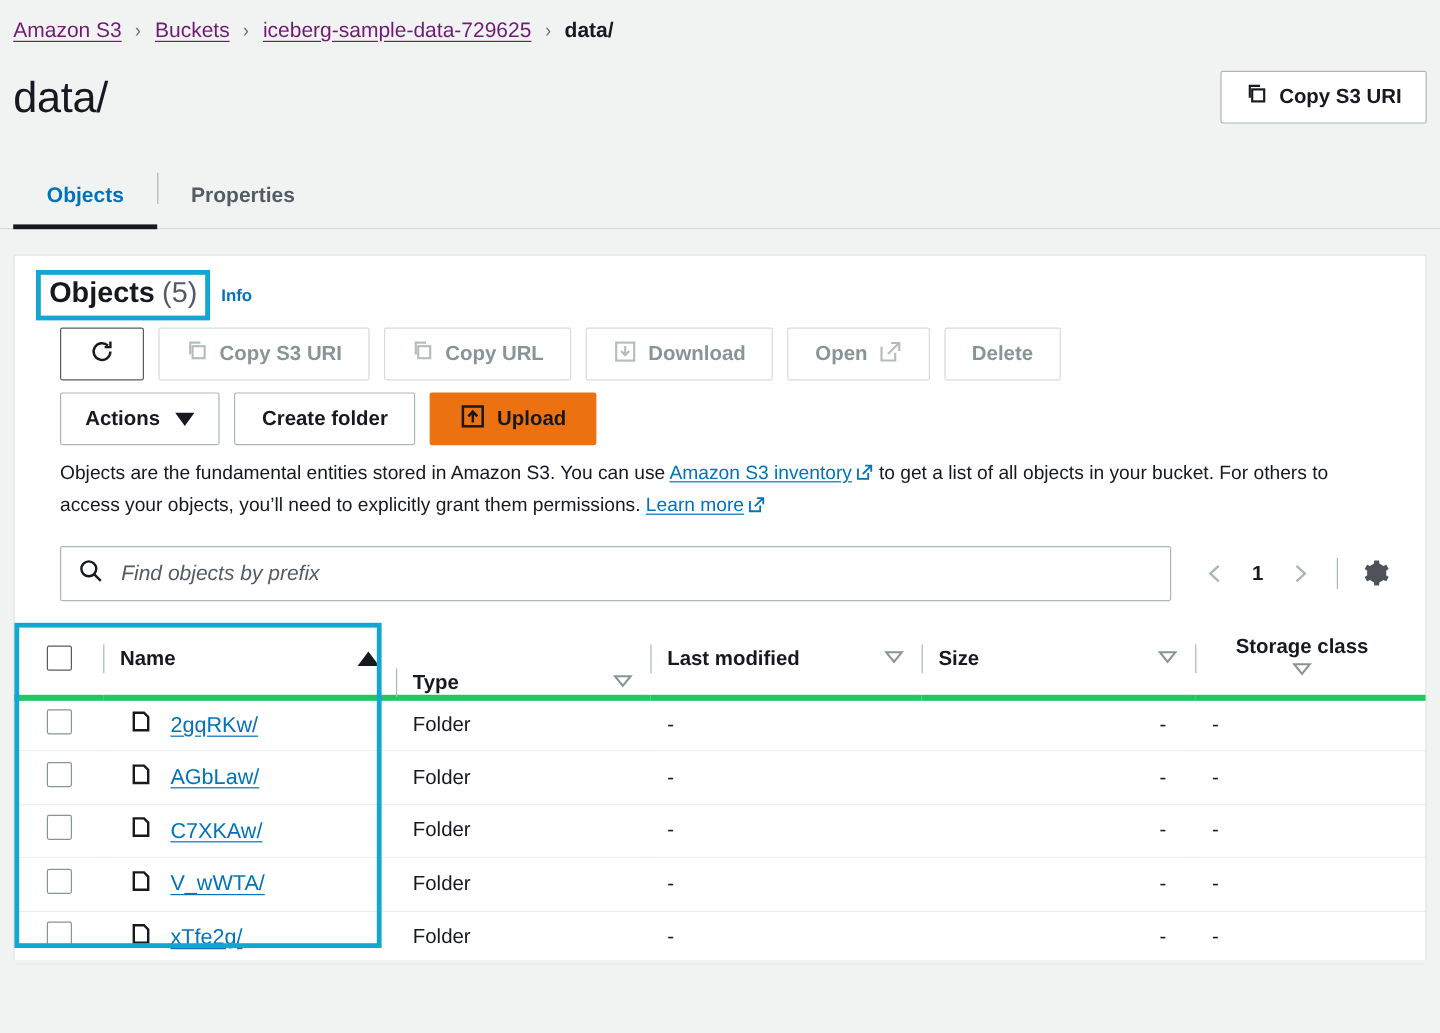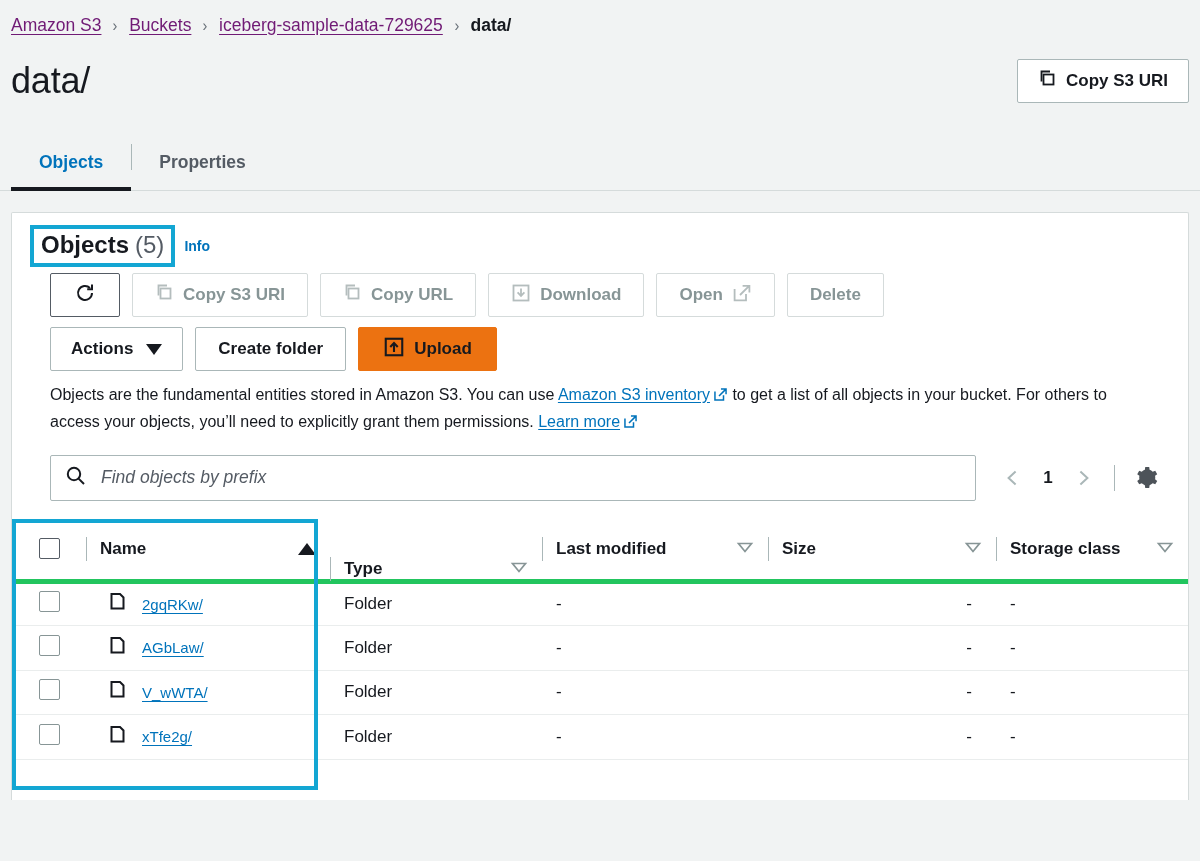--- a/index.html
+++ b/index.html
@@ -219,21 +219,21 @@
     font-size: 17px; color: #16191f;
     height: 44.5px;
     border-bottom: 1px solid #eaeded;
     padding: 0;
     vertical-align: middle;
   }
   .cell-check { text-align: center; }
   .cell-name { display: flex; align-items: center; gap: 12px; padding-left: 23px; }
   .obj-link {
     color: #0073bb; text-decoration: underline; text-underline-offset: 3px;
-    font-size: 15px;
+    font-size: 18px;
   }
   .cell-pad { padding-left: 14px; }
   .cell-right { text-align: right; padding-right: 24px; }
 
   .cbox {
     width: 21px; height: 21px;
     border: 1px solid #879596; border-radius: 2px;
     background: #fff; display: inline-block; cursor: pointer;
   }
   thead .cbox { border-color: #545b64; }
@@ -455,21 +455,21 @@
             <div class="th-inner th-sep" style="padding-left:14px;">
               <span>Size</span>
               <span>
                 <svg width="18" height="14" viewBox="0 0 18 14">
                     <path d="M2.5 3.5 L15.5 3.5 L9 11.5 Z" fill="none" stroke="#879596" stroke-width="1.7"></path>
                   </svg>
               </span>
             </div>
           </th>
           <th class="col-store">
-            <div class="th-inner th-sep" style="padding-left:14px;">
+            <div class="th-inner th-sep" style="flex-direction:column;">
               <span>Storage class</span>
               <span>
                 <svg width="18" height="14" viewBox="0 0 18 14">
                     <path d="M2.5 3.5 L15.5 3.5 L9 11.5 Z" fill="none" stroke="#879596" stroke-width="1.7"></path>
                   </svg>
               </span>
             </div>
           </th>
         </tr>
       </thead>
@@ -510,37 +510,54 @@
         </tr>
         <tr>
           <td class="cell-check"><span class="cbox"></span></td>
           <td>
             <div class="cell-name">
               <span>
                 <svg width="21" height="21" viewBox="0 0 21 21">
                     <path d="M2.5 3 L11 3 L14.5 6.5 L14.5 17.5 L2.5 17.5 Z" fill="none" stroke="#16191f" stroke-width="2"></path>
                   </svg>
               </span>
-              <a class="obj-link">V_wWTA/</a>
+              <a class="obj-link">C7XKAw/</a>
             </div>
           </td>
           <td class="cell-pad">Folder</td>
           <td class="cell-pad">-</td>
           <td class="cell-right">-</td>
           <td class="cell-pad">-</td>
         </tr>
         <tr>
           <td class="cell-check"><span class="cbox"></span></td>
           <td>
             <div class="cell-name">
               <span>
                 <svg width="21" height="21" viewBox="0 0 21 21">
                     <path d="M2.5 3 L11 3 L14.5 6.5 L14.5 17.5 L2.5 17.5 Z" fill="none" stroke="#16191f" stroke-width="2"></path>
                   </svg>
               </span>
+              <a class="obj-link">V_wWTA/</a>
+            </div>
+          </td>
+          <td class="cell-pad">Folder</td>
+          <td class="cell-pad">-</td>
+          <td class="cell-right">-</td>
+          <td class="cell-pad">-</td>
+        </tr>
+        <tr>
+          <td class="cell-check"><span class="cbox"></span></td>
+          <td>
+            <div class="cell-name">
+              <span>
+                <svg width="21" height="21" viewBox="0 0 21 21">
+                    <path d="M2.5 3 L11 3 L14.5 6.5 L14.5 17.5 L2.5 17.5 Z" fill="none" stroke="#16191f" stroke-width="2"></path>
+                  </svg>
+              </span>
               <a class="obj-link">xTfe2g/</a>
             </div>
           </td>
           <td class="cell-pad">Folder</td>
           <td class="cell-pad">-</td>
           <td class="cell-right">-</td>
           <td class="cell-pad">-</td>
         </tr>
       </tbody>
     </table>

